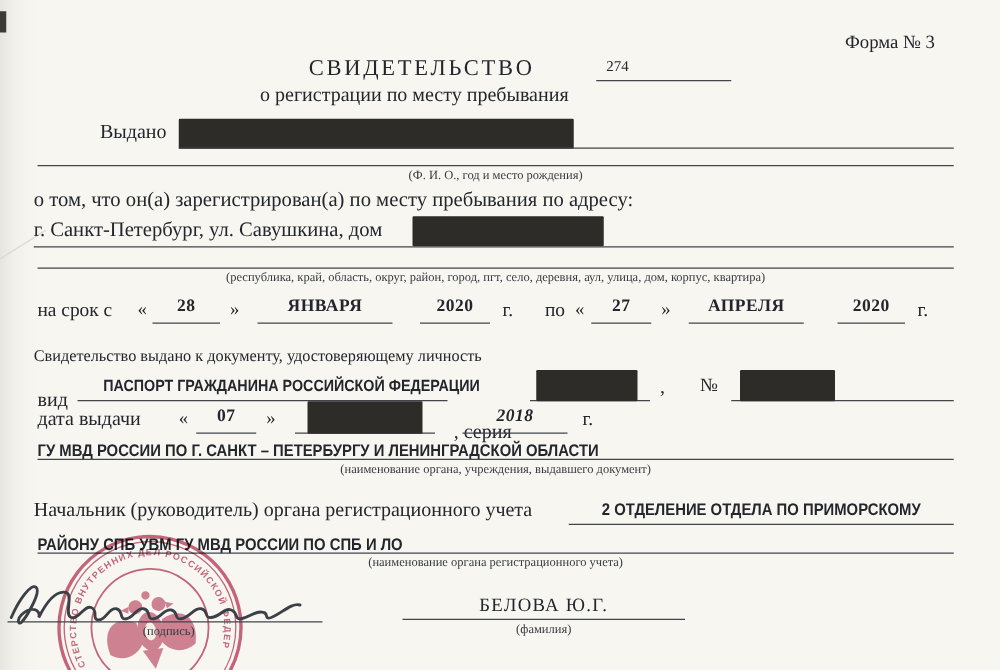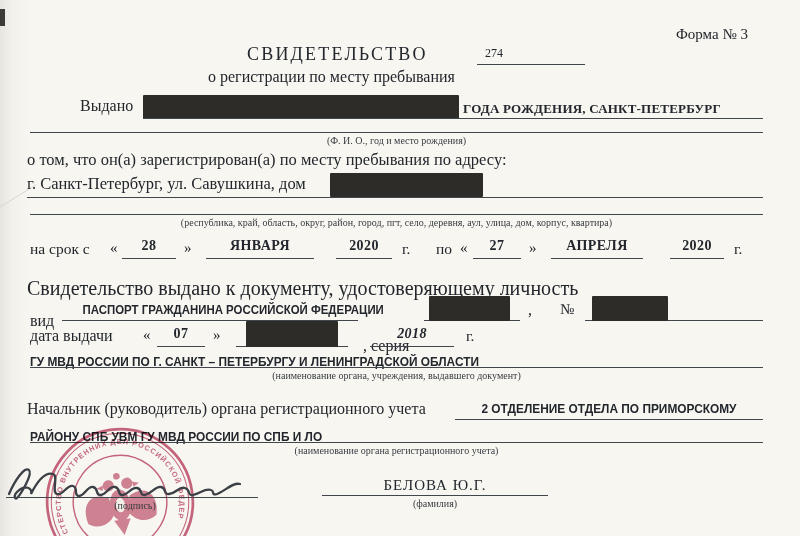--- a/index.html
+++ b/index.html
@@ -30,21 +30,20 @@
   <div class="artifact"></div>
   <div class="crease"></div>
 
   <div class="abs serif" style="left:676px;top:12px;font-size:15px;margin-top:14px;">Форма № 3</div>
   <div class="abs serif" style="left:247px;top:44px;font-size:18px;letter-spacing:2.2px;">СВИДЕТЕЛЬСТВО</div>
   <div class="abs serif" style="left:477px;top:46px;width:100px;border-bottom:1.8px solid #41454c;padding:0 0 3px 8px;font-size:12px;">274</div>
   <div class="abs serif" style="left:208px;top:68px;font-size:16px;">о регистрации по месту пребывания</div>
 
   <div class="abs serif" style="left:80px;top:97px;font-size:16px;">Выдано</div>
   <div class="redact" style="left:143px;top:95px;width:316px;height:24px;"></div>
-  <div class="abs serif" style="left:463px;top:101px;font-size:13px;font-weight:bold;letter-spacing:.2px;">ГОДА РОЖДЕНИЯ, САНКТ-ПЕТЕРБУРГ</div>
   <div class="rule" style="left:143px;top:118px;width:620px;"></div>
   <div class="rule" style="left:30px;top:132px;width:733px;"></div>
   <div class="abs cap" style="left:30px;top:135px;width:733px;">(Ф. И. О., год и место рождения)</div>
 
   <div class="abs serif" style="left:27px;top:150px;font-size:16.5px;">о том, что он(а) зарегистрирован(а) по месту пребывания по адресу:</div>
 
   <div class="abs serif" style="left:27px;top:174px;font-size:16.5px;">г. Санкт-Петербург, ул. Савушкина, дом</div>
   <div class="redact" style="left:330px;top:173px;width:153px;height:24px;"></div>
   <div class="rule" style="left:27px;top:197px;width:736px;"></div>
   <div class="rule" style="left:30px;top:214px;width:733px;"></div>
@@ -60,21 +59,21 @@
     <span class="abs serif" style="left:372px;top:2px;font-size:15.5px;">г.</span>
     <span class="abs serif" style="left:406px;top:2px;font-size:15.5px;">по</span>
     <span class="abs serif" style="left:430px;top:2px;font-size:15px;">«</span>
     <span class="cell val" style="left:443px;top:0;width:48px;">27</span>
     <span class="abs serif" style="left:499px;top:2px;font-size:15px;">»</span>
     <span class="cell val" style="left:521px;top:0;width:92px;">АПРЕЛЯ</span>
     <span class="cell val" style="left:640px;top:0;width:54px;">2020</span>
     <span class="abs serif" style="left:704px;top:2px;font-size:15.5px;">г.</span>
   </div>
 
-  <div class="abs serif" style="left:27px;top:277px;font-size:20px;">Свидетельство выдано к документу, удостоверяющему личность</div>
+  <div class="abs serif" style="left:27px;top:277px;font-size:13px;">Свидетельство выдано к документу, удостоверяющему личность</div>
 
   <div class="abs serif" style="left:30px;top:312px;font-size:16px;">вид</div>
   <div class="cell" style="left:62px;top:300px;width:296px;"><span class="typed squeeze-c">ПАСПОРТ ГРАЖДАНИНА РОССИЙСКОЙ ФЕДЕРАЦИИ</span></div>
   <div class="abs serif" style="left:363px;top:301px;font-size:16px;margin-top:36px;">, серия</div>
   <div class="cell" style="left:424px;top:300px;width:96px;"></div>
   <div class="redact" style="left:429px;top:296px;width:81px;height:25px;"></div>
   <div class="abs serif" style="left:528px;top:301px;font-size:16px;">,</div>
   <div class="abs serif" style="left:560px;top:301px;font-size:15px;">№</div>
   <div class="cell" style="left:585px;top:300px;width:178px;"></div>
   <div class="redact" style="left:592px;top:296px;width:76px;height:25px;"></div>

